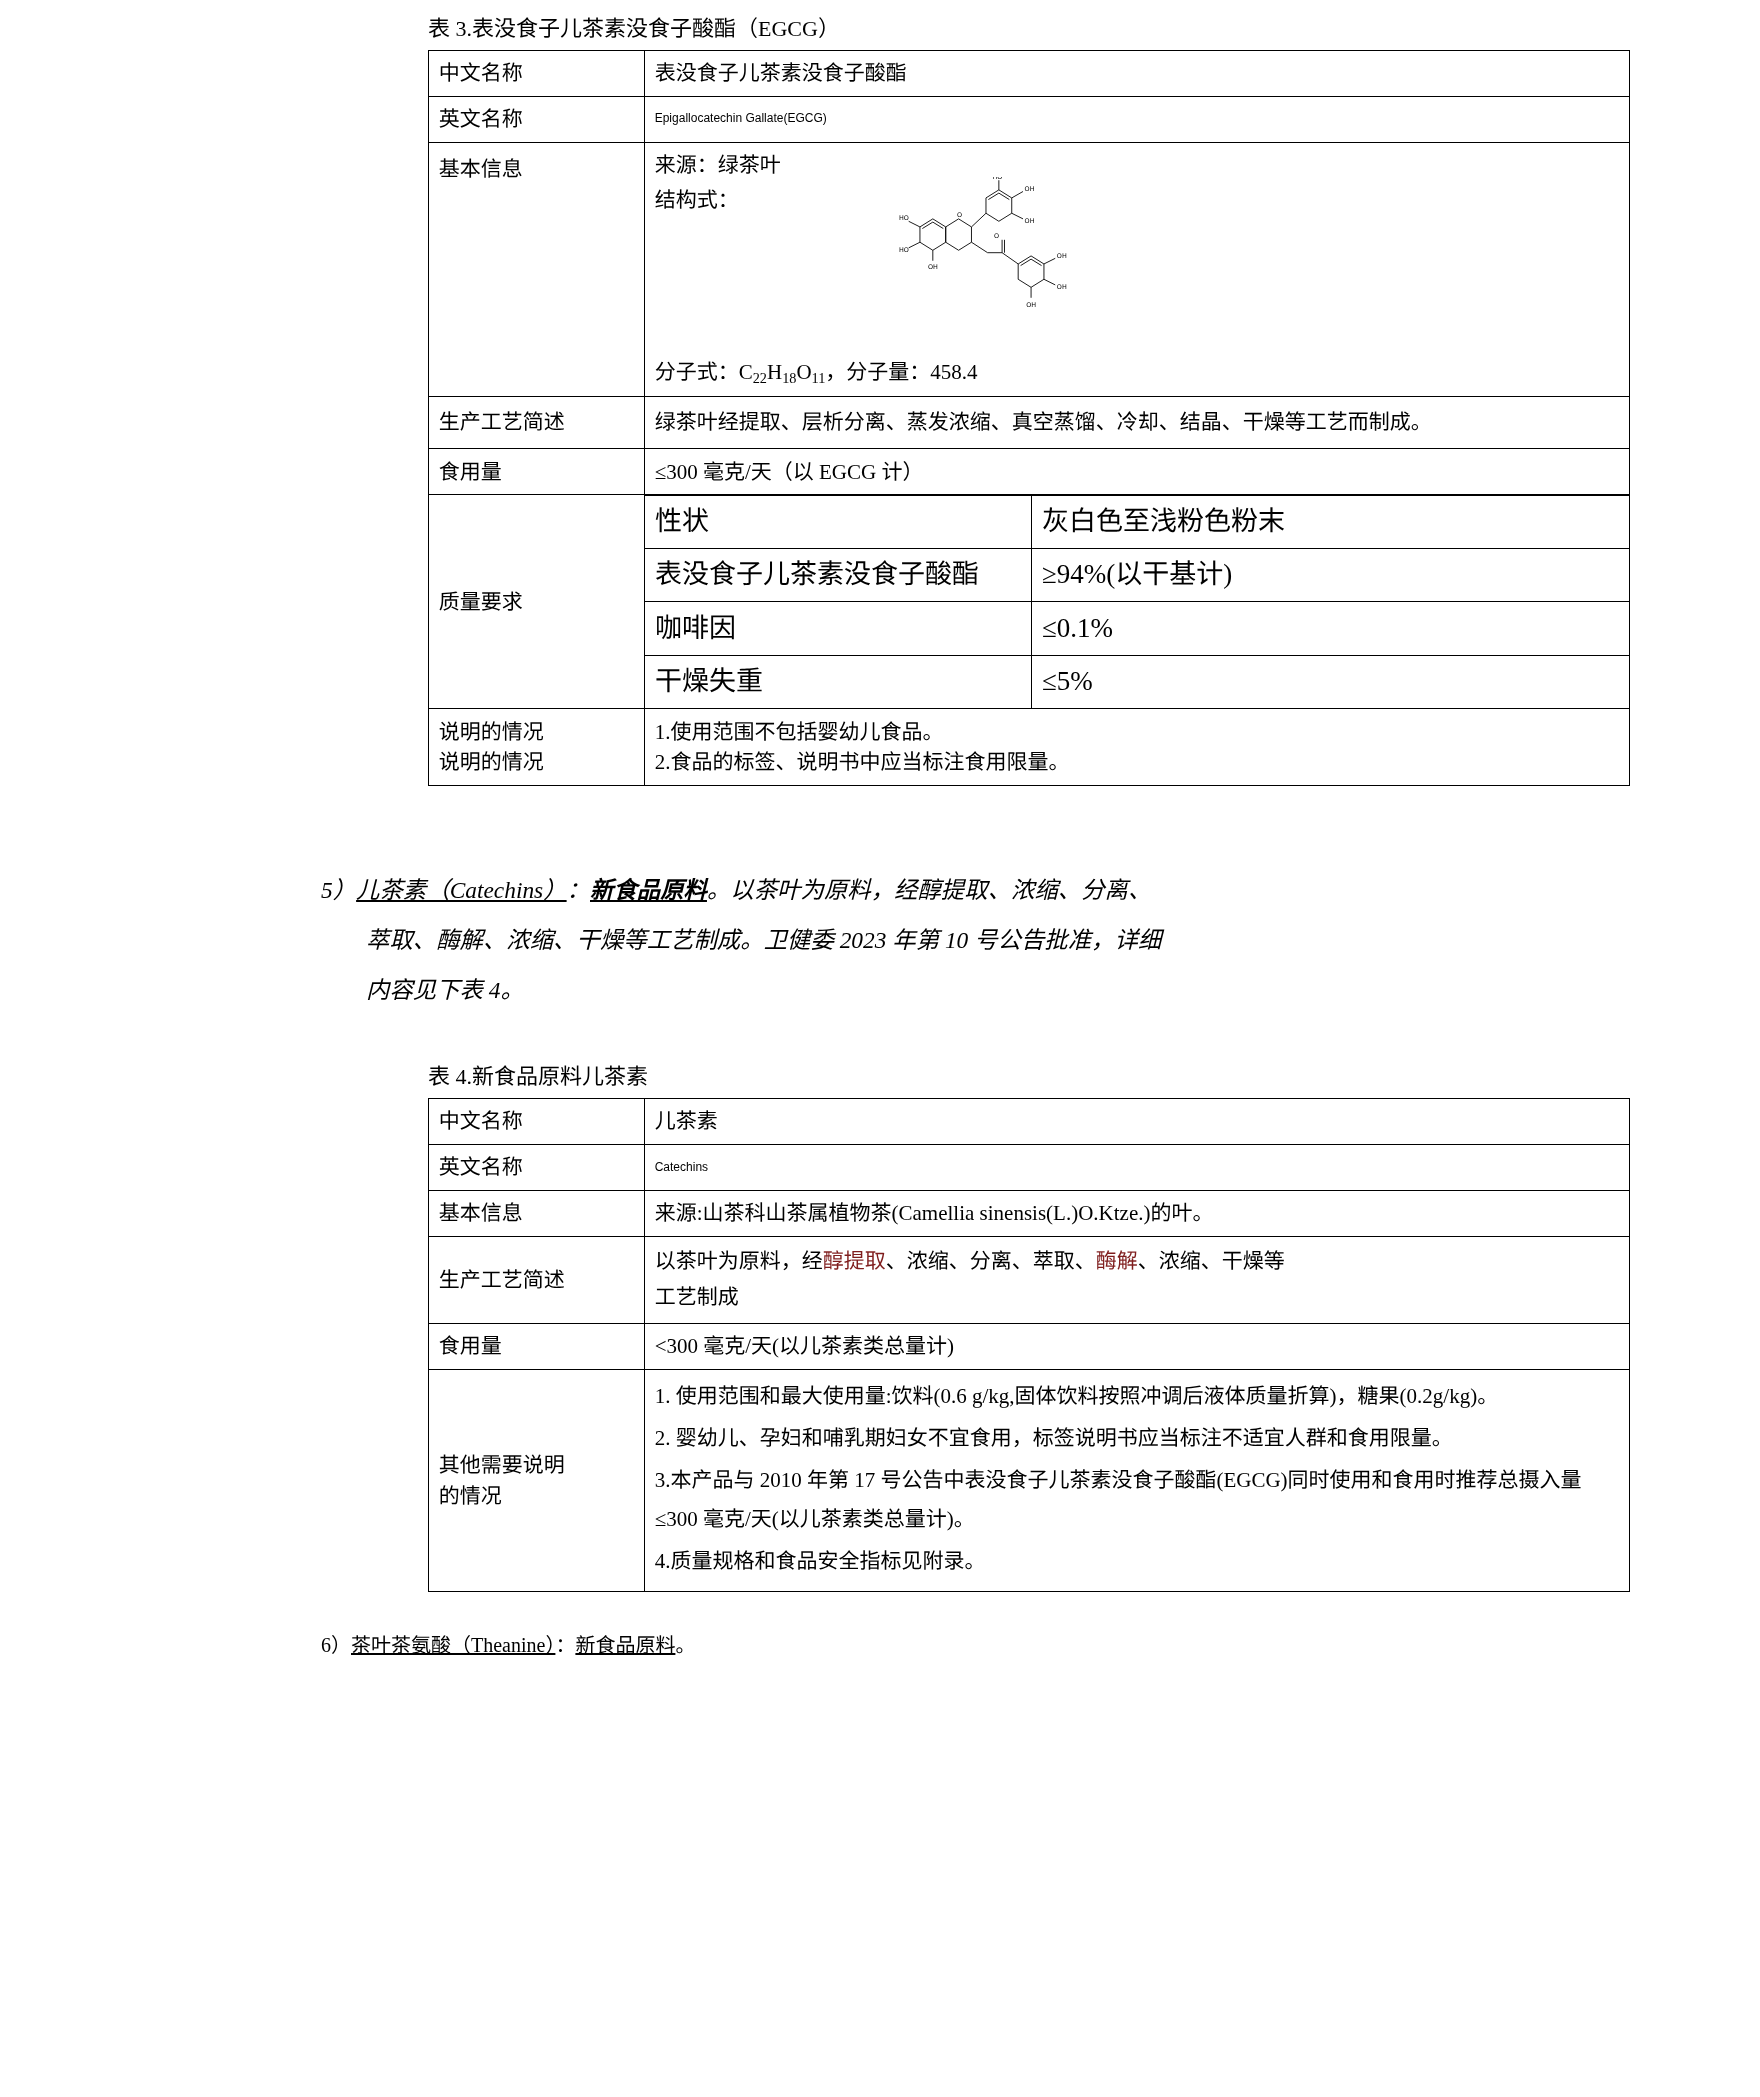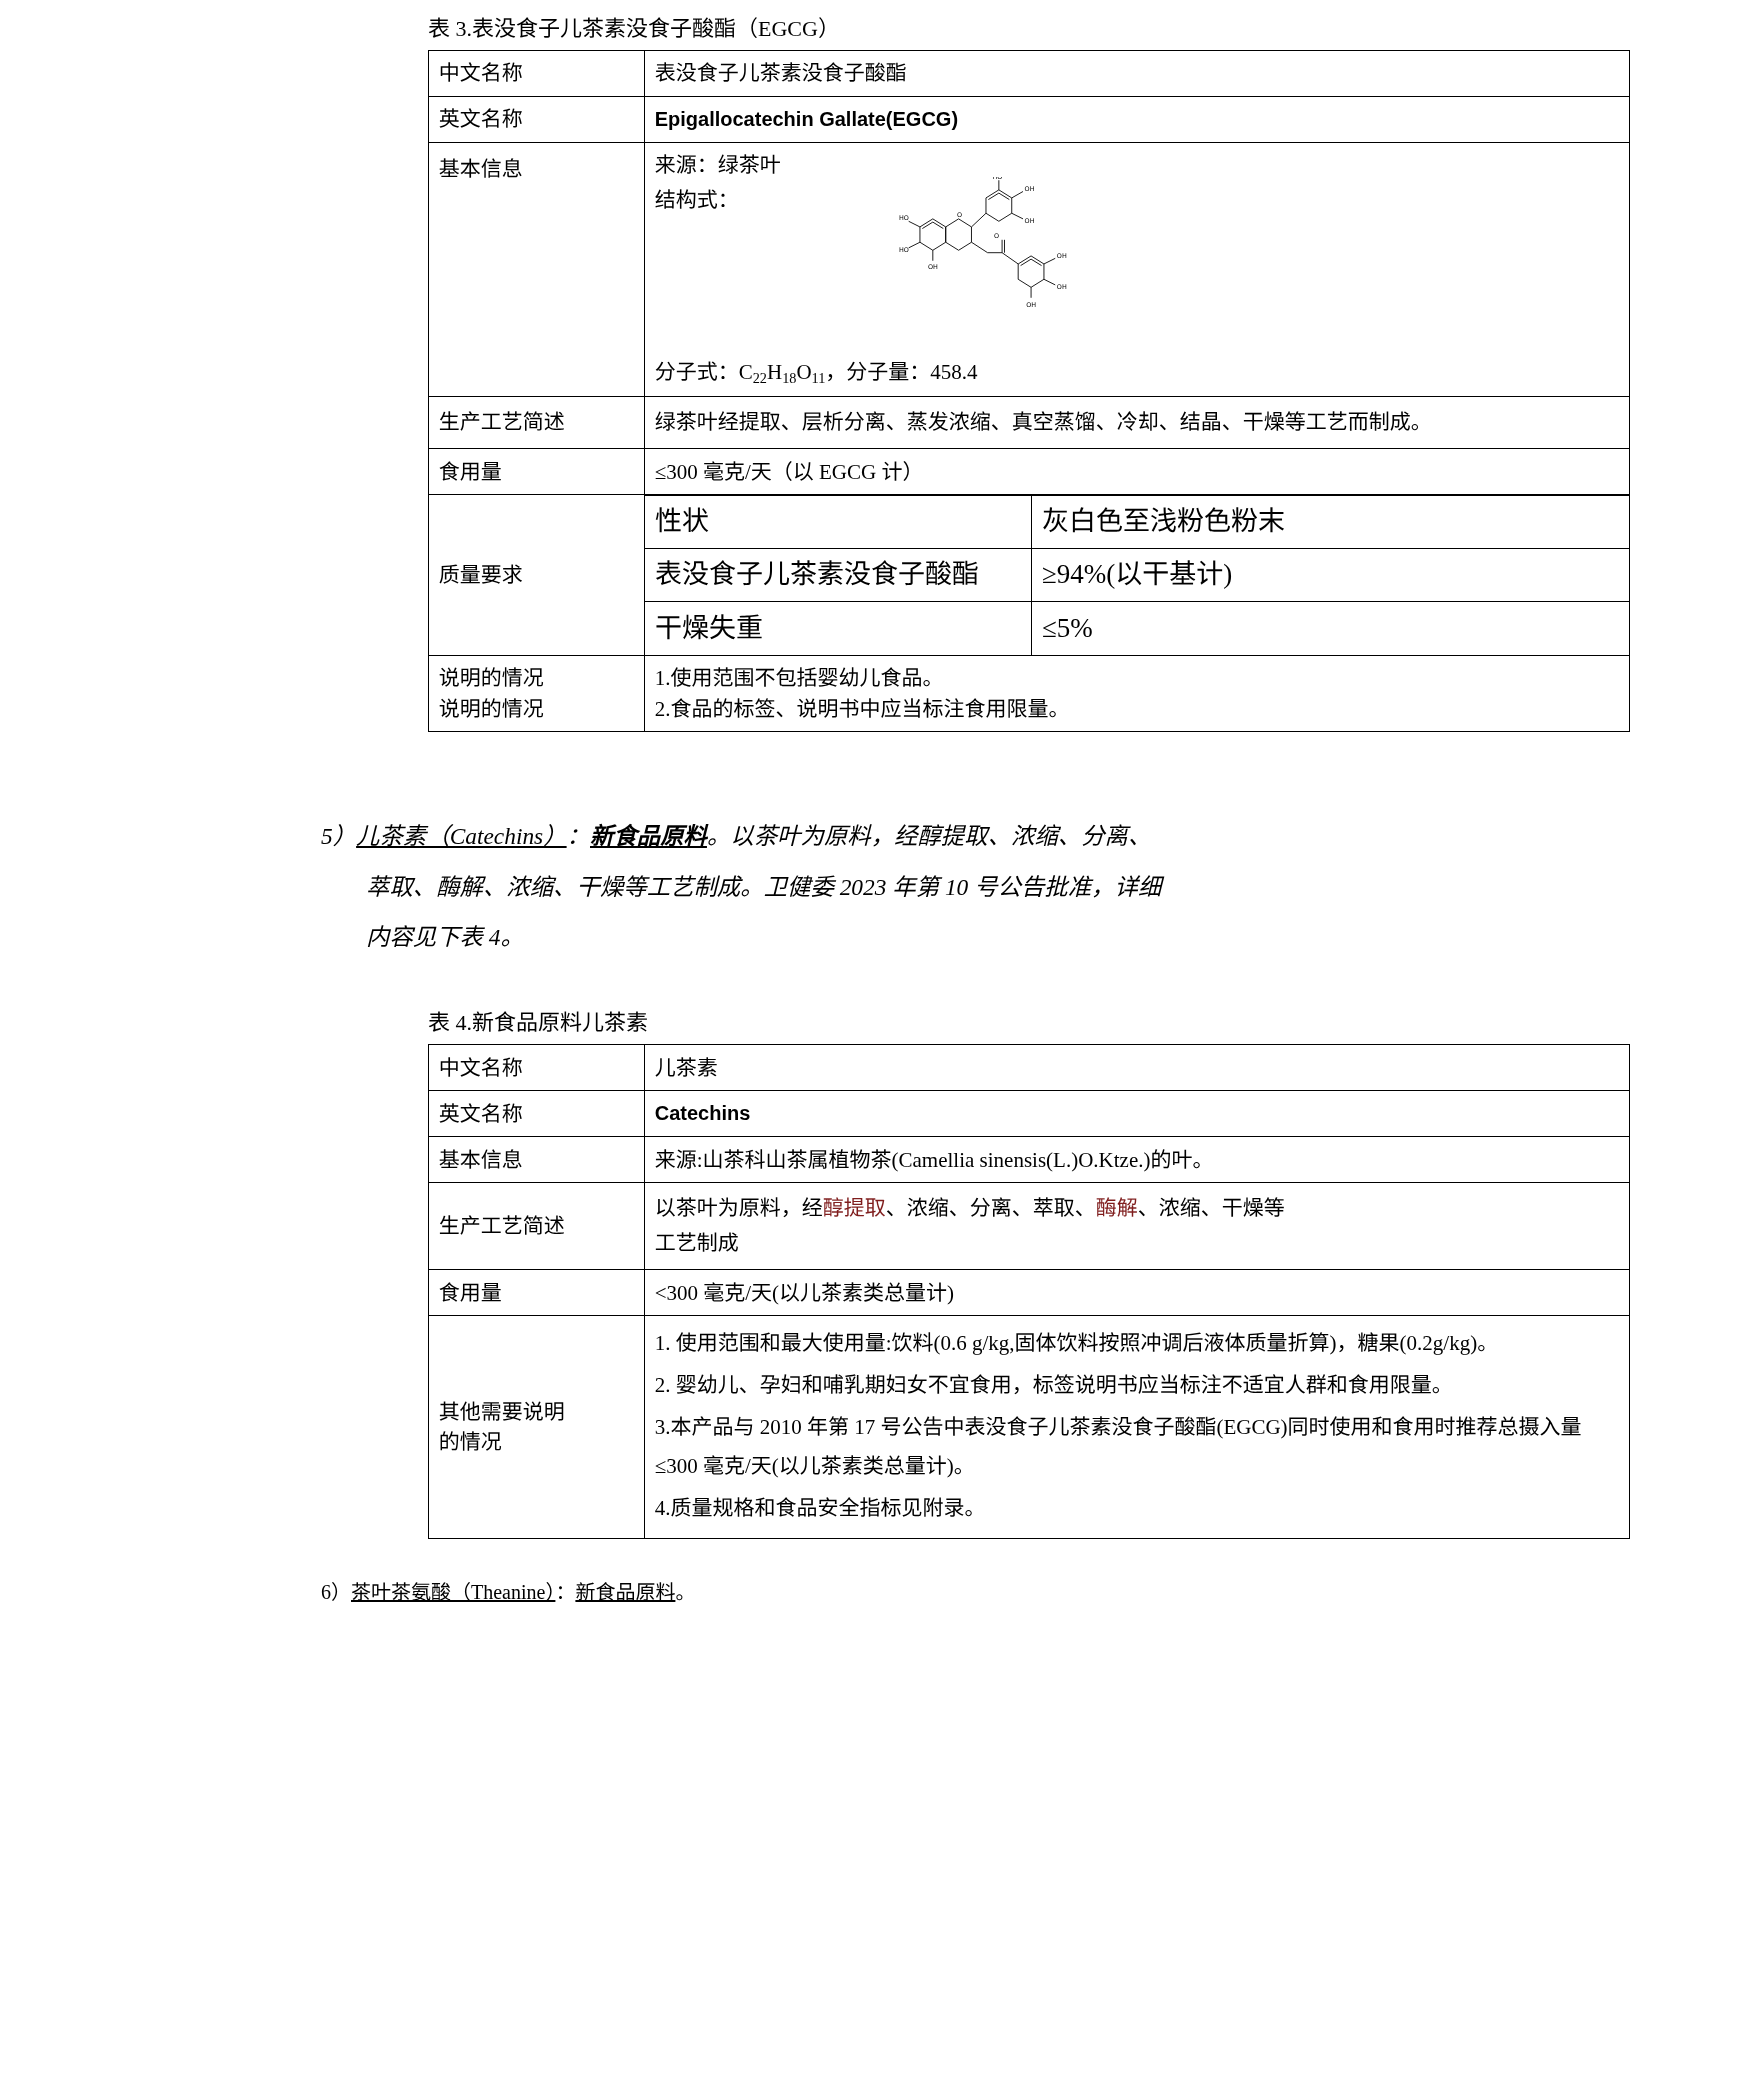--- a/index.html
+++ b/index.html
@@ -43,22 +43,21 @@
   }
   td.label {
     width: 216px;
     white-space: nowrap;
   }
   .cjk {
     font-family: "Liberation Serif", "DejaVu Serif", serif;
   }
   .latin {
     font-family: "Liberation Sans", sans-serif;
-    font-size: 20px;
-    font-weight: bold;
+    font-size: 12px;
   }
   .blue {
     color: #7f1d1d;
   }
 
   
   .block-t3 {
     margin-left: 428px;
     width: 1202px;
   }
@@ -223,20 +222,24 @@
               <tbody>
                 <tr>
                   <td class="n-left cjk">性状</td>
                   <td class="cjk">灰白色至浅粉色粉末</td>
                 </tr>
                 <tr>
                   <td class="n-left cjk">表没食子儿茶素没食子酸酯</td>
                   <td class="cjk">≥94%(以干基计)</td>
                 </tr>
                 <tr>
+                  <td class="n-left cjk">咖啡因</td>
+                  <td class="cjk">≤0.1%</td>
+                </tr>
+                <tr>
                   <td class="n-left cjk">干燥失重</td>
                   <td class="cjk">≤5%</td>
                 </tr>
               </tbody>
             </table>
           </td>
         </tr>
         <tr>
           <td class="label cjk" style="vertical-align:middle">
             <div>说明的情况</div>

